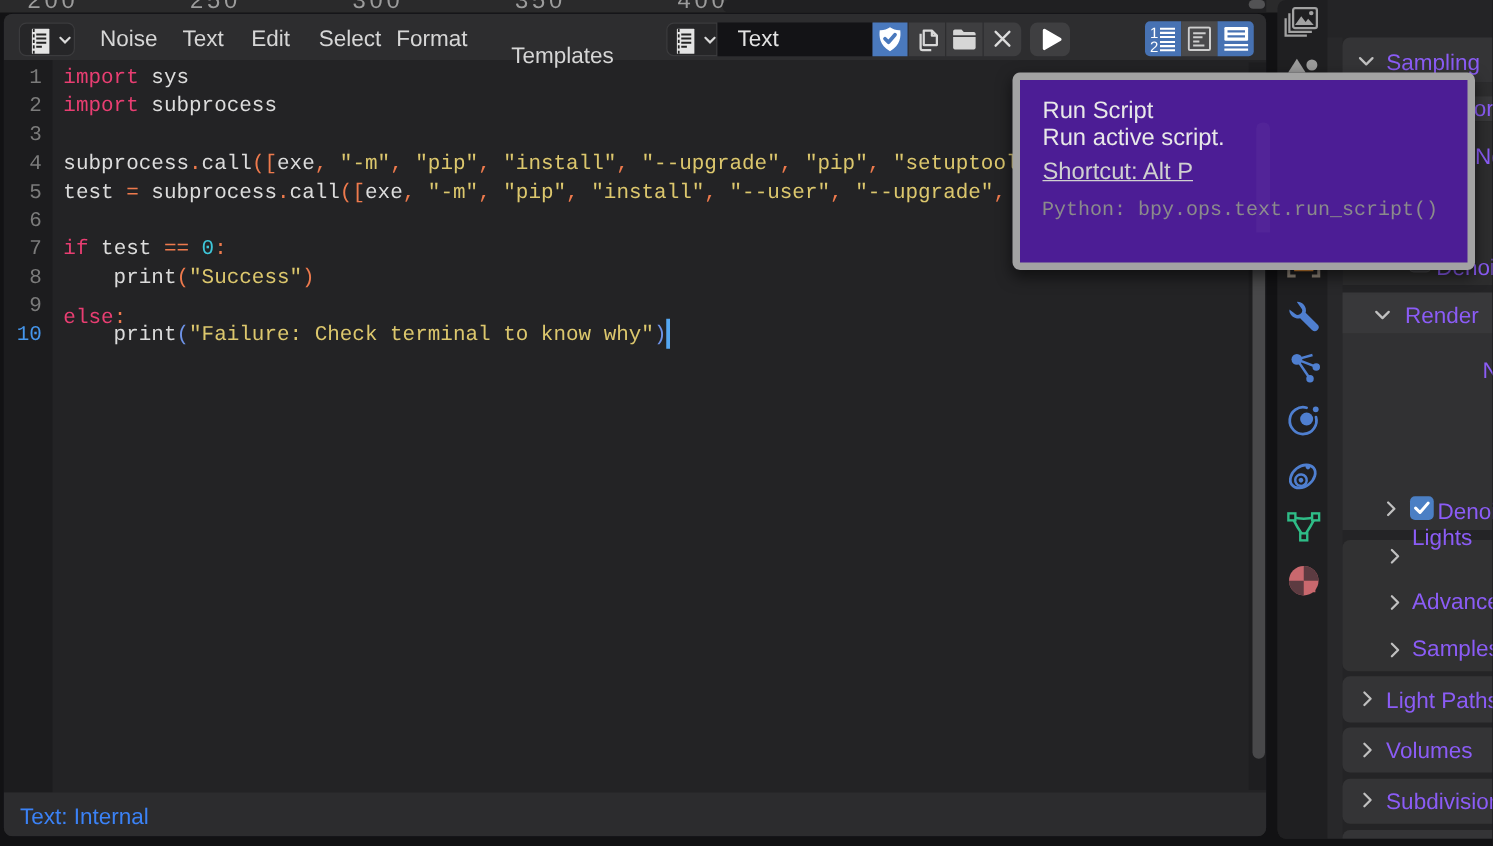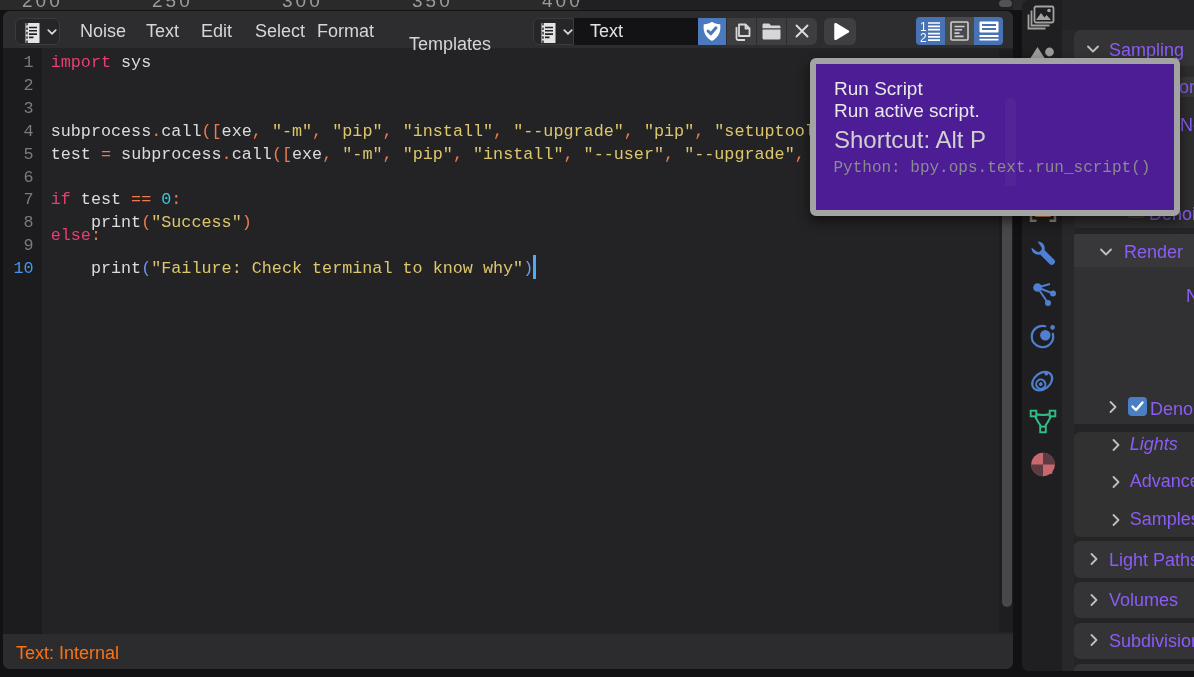--- a/index.html
+++ b/index.html
@@ -26,21 +26,21 @@
   <div class="abs" style="left:999px;top:0;width:13px;height:7px;background:#525254;border-radius:4px;"></div>
 </div>
 
 <div class="abs" style="left:3px;top:11px;width:1010px;height:658px;background:#232325;border-radius:7px;overflow:hidden;">
 
   <div class="abs" style="left:0;top:0;width:1010px;height:37px;background:#2d2d2f;"></div>
 
   <div class="abs" style="left:0;top:37px;width:39px;height:586px;background:#1c1c1e;"></div>
 
   <div class="abs" style="left:0;top:623px;width:1010px;height:35px;background:#2c2c2e;"></div>
-  <div class="abs ui" style="left:13px;top:632.5px;color:#f97316;">Text: Internal</div>
+  <div class="abs ui" style="left:13px;top:632.5px;color:#3b82f6;">Text: Internal</div>
 
   <div class="abs" style="left:12px;top:7px;width:45px;height:27px;background:#262628;border:1px solid #3b3b3d;border-radius:6px;">
     <svg class="abs" style="left:6px;top:2.5px;" width="20" height="22" viewBox="0 0 20 22">
       <rect x="3.5" y="1" width="14" height="20" fill="#e4e4e4" rx="0.5"></rect>
       <g stroke="#222" stroke-width="1.6">
         <line x1="7" y1="5.5" x2="15" y2="5.5"></line>
           <line x1="7" y1="8.8" x2="15" y2="8.8"></line>
         <line x1="7" y1="12.1" x2="15" y2="12.1"></line>
           <line x1="7" y1="15.4" x2="11.5" y2="15.4"></line>
       </g>
@@ -160,25 +160,26 @@
     <div class="codeline gut" style="top:63.1px;left:0;">2</div>
     <div class="codeline gut" style="top:86px;left:0;">3</div>
     <div class="codeline gut" style="top:108.8px;left:0;">4</div>
     <div class="codeline gut" style="top:131.7px;left:0;">5</div>
     <div class="codeline gut" style="top:154.6px;left:0;">6</div>
     <div class="codeline gut" style="top:177.4px;left:0;">7</div>
     <div class="codeline gut" style="top:200.3px;left:0;">8</div>
     <div class="codeline gut" style="top:223.2px;left:0;">9</div>
     <div class="codeline gut" style="top:246.1px;left:0;color:#4596ec;">10</div>
     <div class="codeline" style="top:40.2px;"><span class="k">import</span><span class="w"> sys</span></div>
+    <div class="codeline" style="top:63.1px;"><span class="k">import</span><span class="w"> subprocess</span></div>
     <div class="codeline" style="top:108.8px;"><span class="w">subprocess</span><span class="o">.</span><span class="w">call</span><span class="o">([</span><span class="w">exe</span><span class="o">,</span><span class="w"> </span><span class="s">"-m"</span><span class="o">,</span><span class="w"> </span><span class="s">"pip"</span><span class="o">,</span><span class="w"> </span><span class="s">"install"</span><span class="o">,</span><span class="w"> </span><span class="s">"--upgrade"</span><span class="o">,</span><span class="w"> </span><span class="s">"pip"</span><span class="o">,</span><span class="w"> </span><span class="s">"setuptools"</span><span class="o">,</span><span class="w"> </span><span class="s">"wheel"</span><span class="o">])</span></div>
     <div class="codeline" style="top:131.7px;"><span class="w">test</span><span class="w"> </span><span class="o">=</span><span class="w"> subprocess</span><span class="o">.</span><span class="w">call</span><span class="o">([</span><span class="w">exe</span><span class="o">,</span><span class="w"> </span><span class="s">"-m"</span><span class="o">,</span><span class="w"> </span><span class="s">"pip"</span><span class="o">,</span><span class="w"> </span><span class="s">"install"</span><span class="o">,</span><span class="w"> </span><span class="s">"--user"</span><span class="o">,</span><span class="w"> </span><span class="s">"--upgrade"</span><span class="o">,</span><span class="w"> </span><span class="s">"pip"</span><span class="o">])</span></div>
     <div class="codeline" style="top:177.4px;"><span class="k">if</span><span class="w"> test </span><span class="o">==</span><span class="w"> </span><span class="n">0</span><span class="o">:</span></div>
     <div class="codeline" style="top:200.3px;"><span class="w">    print</span><span class="o">(</span><span class="s">"Success"</span><span class="o">)</span></div>
-    <div class="codeline" style="top:213px;"><span class="k">else</span><span class="o">:</span></div>
+    <div class="codeline" style="top:232px;"><span class="k">else</span><span class="o">:</span></div>
     <div class="codeline" style="top:246.1px;"><span class="w">    print</span><span class="b">(</span><span class="s">"Failure: Check terminal to know why"</span><span class="b">)</span></div>
   </div>
 
   <div class="abs" style="left:529.5px;top:244px;width:3.5px;height:23.5px;background:#54a7f2;"></div>
 </div>
 
 <div class="abs" style="left:1022px;top:0;width:172px;height:670.5px;background:#242426;border-radius:7px 0 0 7px;overflow:hidden;">
   <div class="abs" style="left:0;top:0;width:40px;height:670.5px;background:#1f1f21;"></div>
   <div class="abs" style="left:40px;top:30px;width:12px;height:640.5px;background:#28282a;"></div>
 
@@ -194,21 +195,21 @@
   <div class="abs" style="left:52px;top:622.5px;width:120px;height:36px;background:#343436;border-radius:6px 0 0 6px;"></div>
   <div class="abs" style="left:52px;top:663.5px;width:120px;height:7px;background:#343436;border-radius:6px 0 0 0;"></div>
 
   <div class="phdr" style="left:87px;top:40.8px;">Sampling</div>
   <div class="phdr" style="left:157px;top:77.8px;">ort</div>
   <div class="phdr" style="left:158px;top:116.3px;">Noise Threshold</div>
   <div class="phdr" style="left:127px;top:205.3px;">Denoise</div>
   <div class="phdr" style="left:102px;top:243.3px;">Render</div>
   <div class="phdr" style="left:164px;top:286.8px;">Noise Threshold</div>
   <div class="phdr" style="left:128px;top:399.8px;">Denoise</div>
-  <div class="phdr" style="left:107.7px;top:435px;font-style:italic;">Lights</div>
+  <div class="phdr" style="left:107.7px;top:421px;">Lights</div>
   <div class="phdr" style="left:107.7px;top:472.3px;">Advanced</div>
   <div class="phdr" style="left:107.7px;top:509.8px;">Samples</div>
   <div class="phdr" style="left:86.9px;top:550.8px;">Light Paths</div>
   <div class="phdr" style="left:86.9px;top:591.3px;">Volumes</div>
   <div class="phdr" style="left:86.9px;top:631.8px;">Subdivision</div>
 
   <svg class="abs" style="left:64px;top:44px;" width="14" height="10" viewBox="0 0 14 10">
       <path d="M2 2.5 L7 7.5 L12 2.5" stroke="#c0c0c0" stroke-width="1.8" fill="none" stroke-linecap="round" stroke-linejoin="round"></path>
     </svg>
   <svg class="abs" style="left:77px;top:247px;" width="14" height="10" viewBox="0 0 14 10">
@@ -307,16 +308,16 @@
     <circle cx="14" cy="14.5" r="11.8" fill="#c9686e"></circle>
     <path d="M14 14.5 L14 2.7 A11.8 11.8 0 0 1 25.8 14.5 Z" fill="#5c3b41"></path>
     <path d="M14 14.5 L14 26.3 A11.8 11.8 0 0 1 2.2 14.5 Z" fill="#5c3b41"></path>
     <rect x="14.8" y="15.3" width="8.5" height="8.5" fill="#c9686e"></rect>
   </svg>
 </div>
 
 <div class="abs" style="left:810px;top:58px;width:370px;height:158px;background:#4c1d95;border:6px solid #a3a3a3;border-radius:6px;box-shadow:0 5px 12px rgba(0,0,0,0.55);z-index:50;">
   <div class="abs ui" style="left:18px;top:15.4px;font-size:19px;color:#e8e8e8;">Run Script</div>
   <div class="abs ui" style="left:18px;top:37.4px;font-size:19px;color:#e8e8e8;">Run active script.</div>
-  <div class="abs ui" style="left:18px;top:63.9px;font-size:24px;color:#d0d0d0;">Shortcut: Alt P</div>
+  <div class="abs ui" style="left:18px;top:63.9px;font-size:19px;color:#d0d0d0;text-decoration:underline;">Shortcut: Alt P</div>
   <div class="abs" style="left:17.5px;top:95.7px;font-family:'Liberation Mono',monospace;font-size:16px;line-height:1;color:#8b8b8b;white-space:pre;">Python: bpy.ops.text.run_script()</div>
   <div class="abs" style="left:188.5px;top:34px;width:11px;height:88px;background:rgba(255,255,255,0.035);border-radius:5px 5px 0 0;"></div>
 </div>
 
 </body></html>

